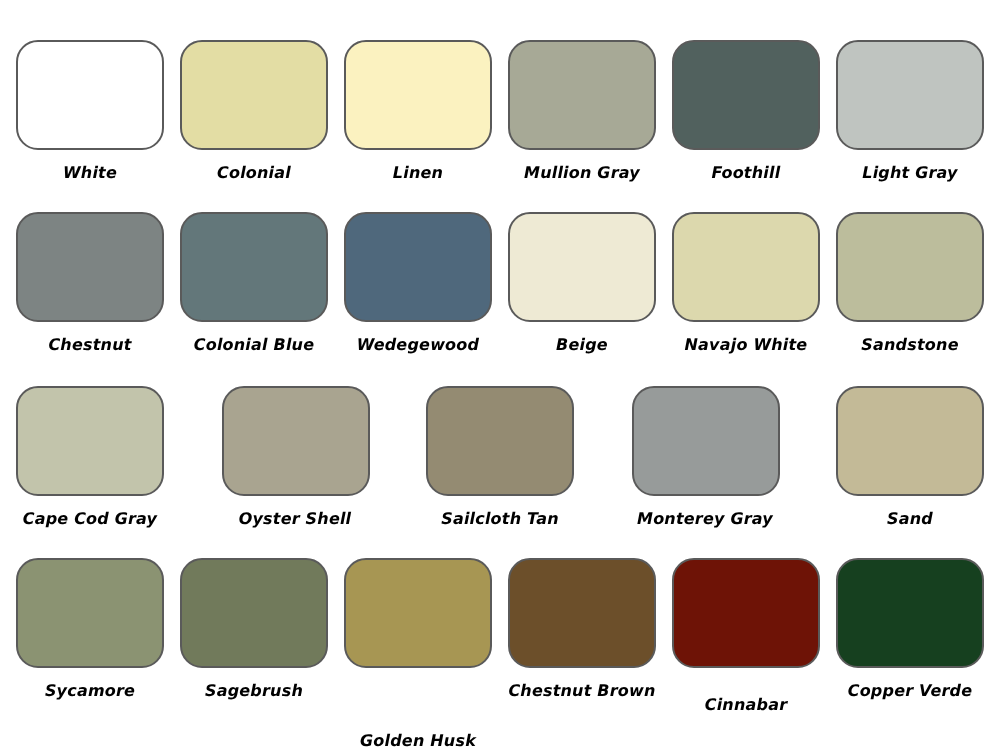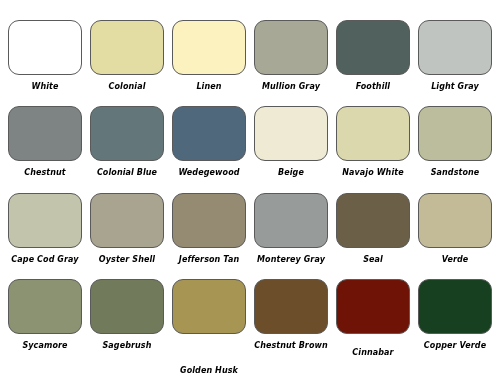--- a/index.html
+++ b/index.html
@@ -121,33 +121,29 @@
     <div class="swatch-cell">
       <div class="swatch-chip bordered" style="background-color: rgb(194, 196, 171); border-color: rgb(90, 90, 90);"></div>
       <div class="swatch-label" style="color: rgb(0, 0, 0);">Cape Cod Gray</div>
     </div>
     <div class="swatch-cell">
       <div class="swatch-chip bordered" style="background-color: rgb(169, 164, 144); border-color: rgb(90, 90, 90);"></div>
       <div class="swatch-label" style="color: rgb(0, 0, 0);">Oyster Shell</div>
     </div>
     <div class="swatch-cell">
       <div class="swatch-chip bordered" style="background-color: rgb(148, 139, 114); border-color: rgb(90, 90, 90);"></div>
-      <div class="swatch-label" style="color: rgb(0, 0, 0);">Jefferson Tan</div>
+      <div class="swatch-label" style="color: rgb(0, 0, 0);">Sailcloth Tan</div>
     </div>
     <div class="swatch-cell">
       <div class="swatch-chip bordered" style="background-color: rgb(151, 155, 154); border-color: rgb(90, 90, 90);"></div>
       <div class="swatch-label" style="color: rgb(0, 0, 0);">Monterey Gray</div>
     </div>
     <div class="swatch-cell">
-      <div class="swatch-chip bordered" style="background-color: rgb(107, 96, 71); border-color: rgb(90, 90, 90);"></div>
-      <div class="swatch-label" style="color: rgb(0, 0, 0);">Seal</div>
-    </div>
-    <div class="swatch-cell">
       <div class="swatch-chip bordered" style="background-color: rgb(195, 186, 151); border-color: rgb(90, 90, 90);"></div>
-      <div class="swatch-label" style="color: rgb(0, 0, 0);">Verde</div>
+      <div class="swatch-label" style="color: rgb(0, 0, 0);">Sand</div>
     </div>
   </div>
 
   <div class="swatch-row">
     <div class="swatch-cell">
       <div class="swatch-chip bordered" style="background-color: rgb(139, 147, 114); border-color: rgb(90, 90, 90);"></div>
       <div class="swatch-label" style="color: rgb(0, 0, 0);">Sycamore</div>
     </div>
     <div class="swatch-cell">
       <div class="swatch-chip bordered" style="background-color: rgb(113, 122, 91); border-color: rgb(90, 90, 90);"></div>

